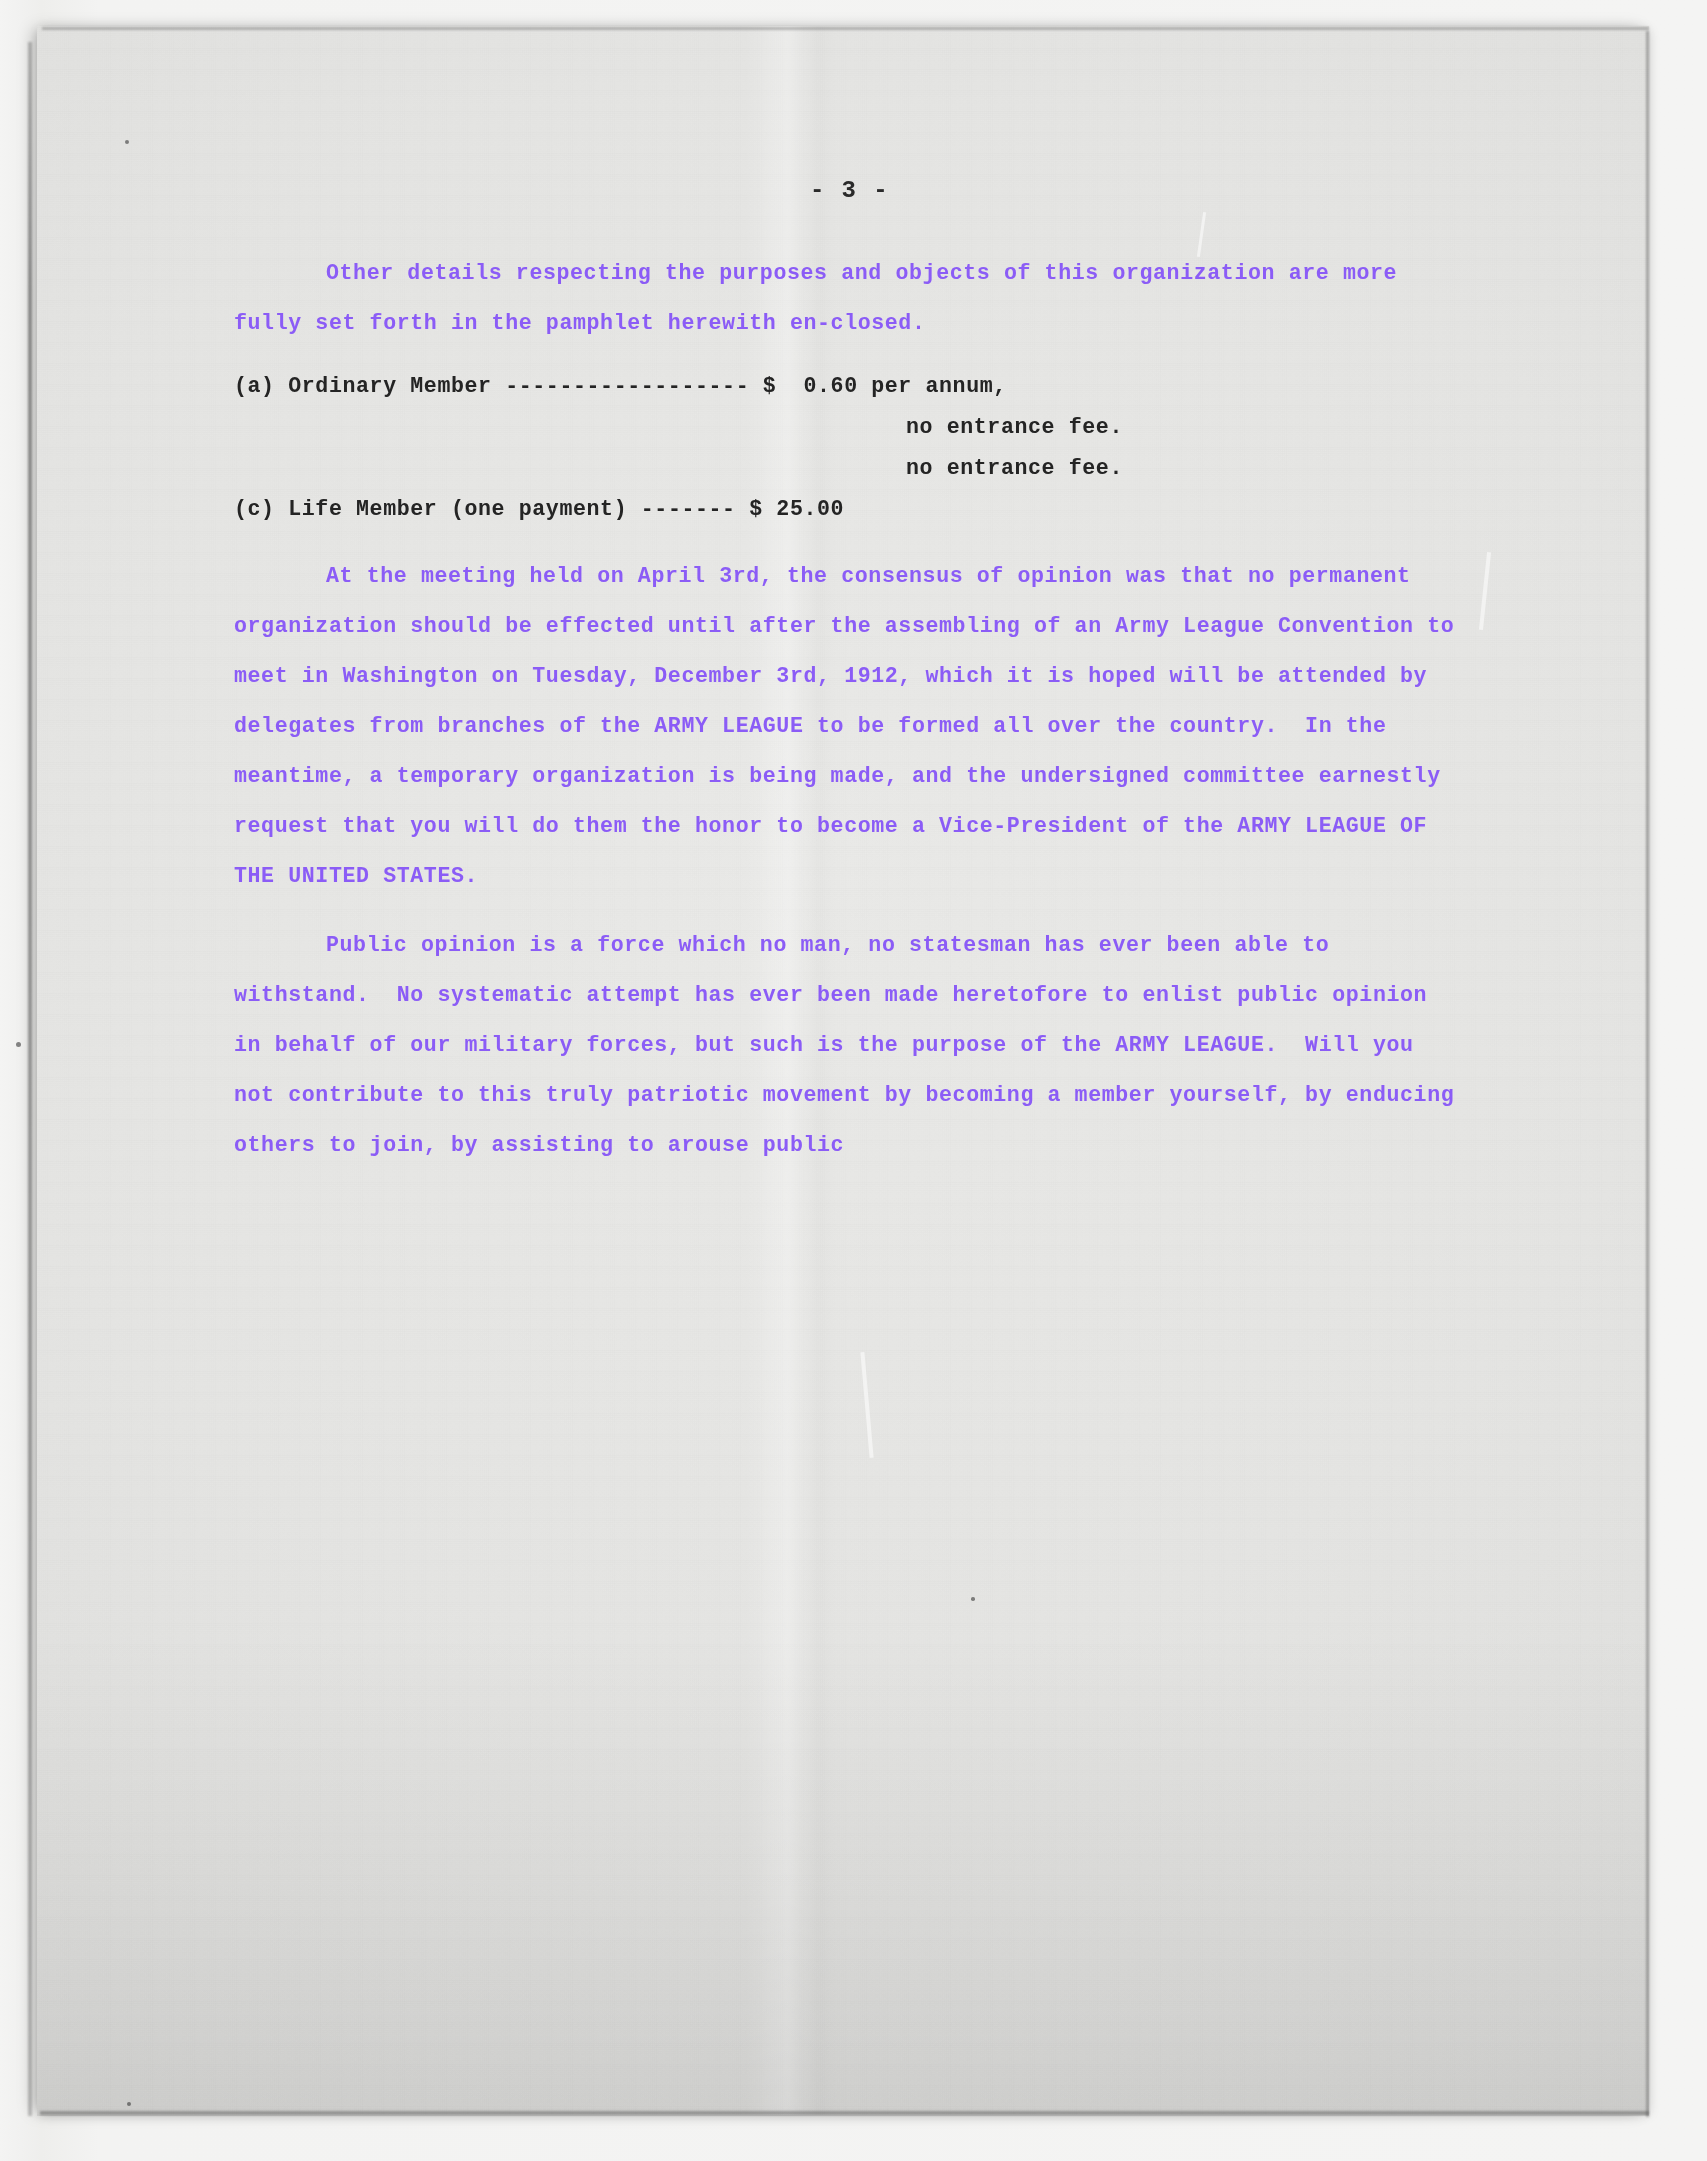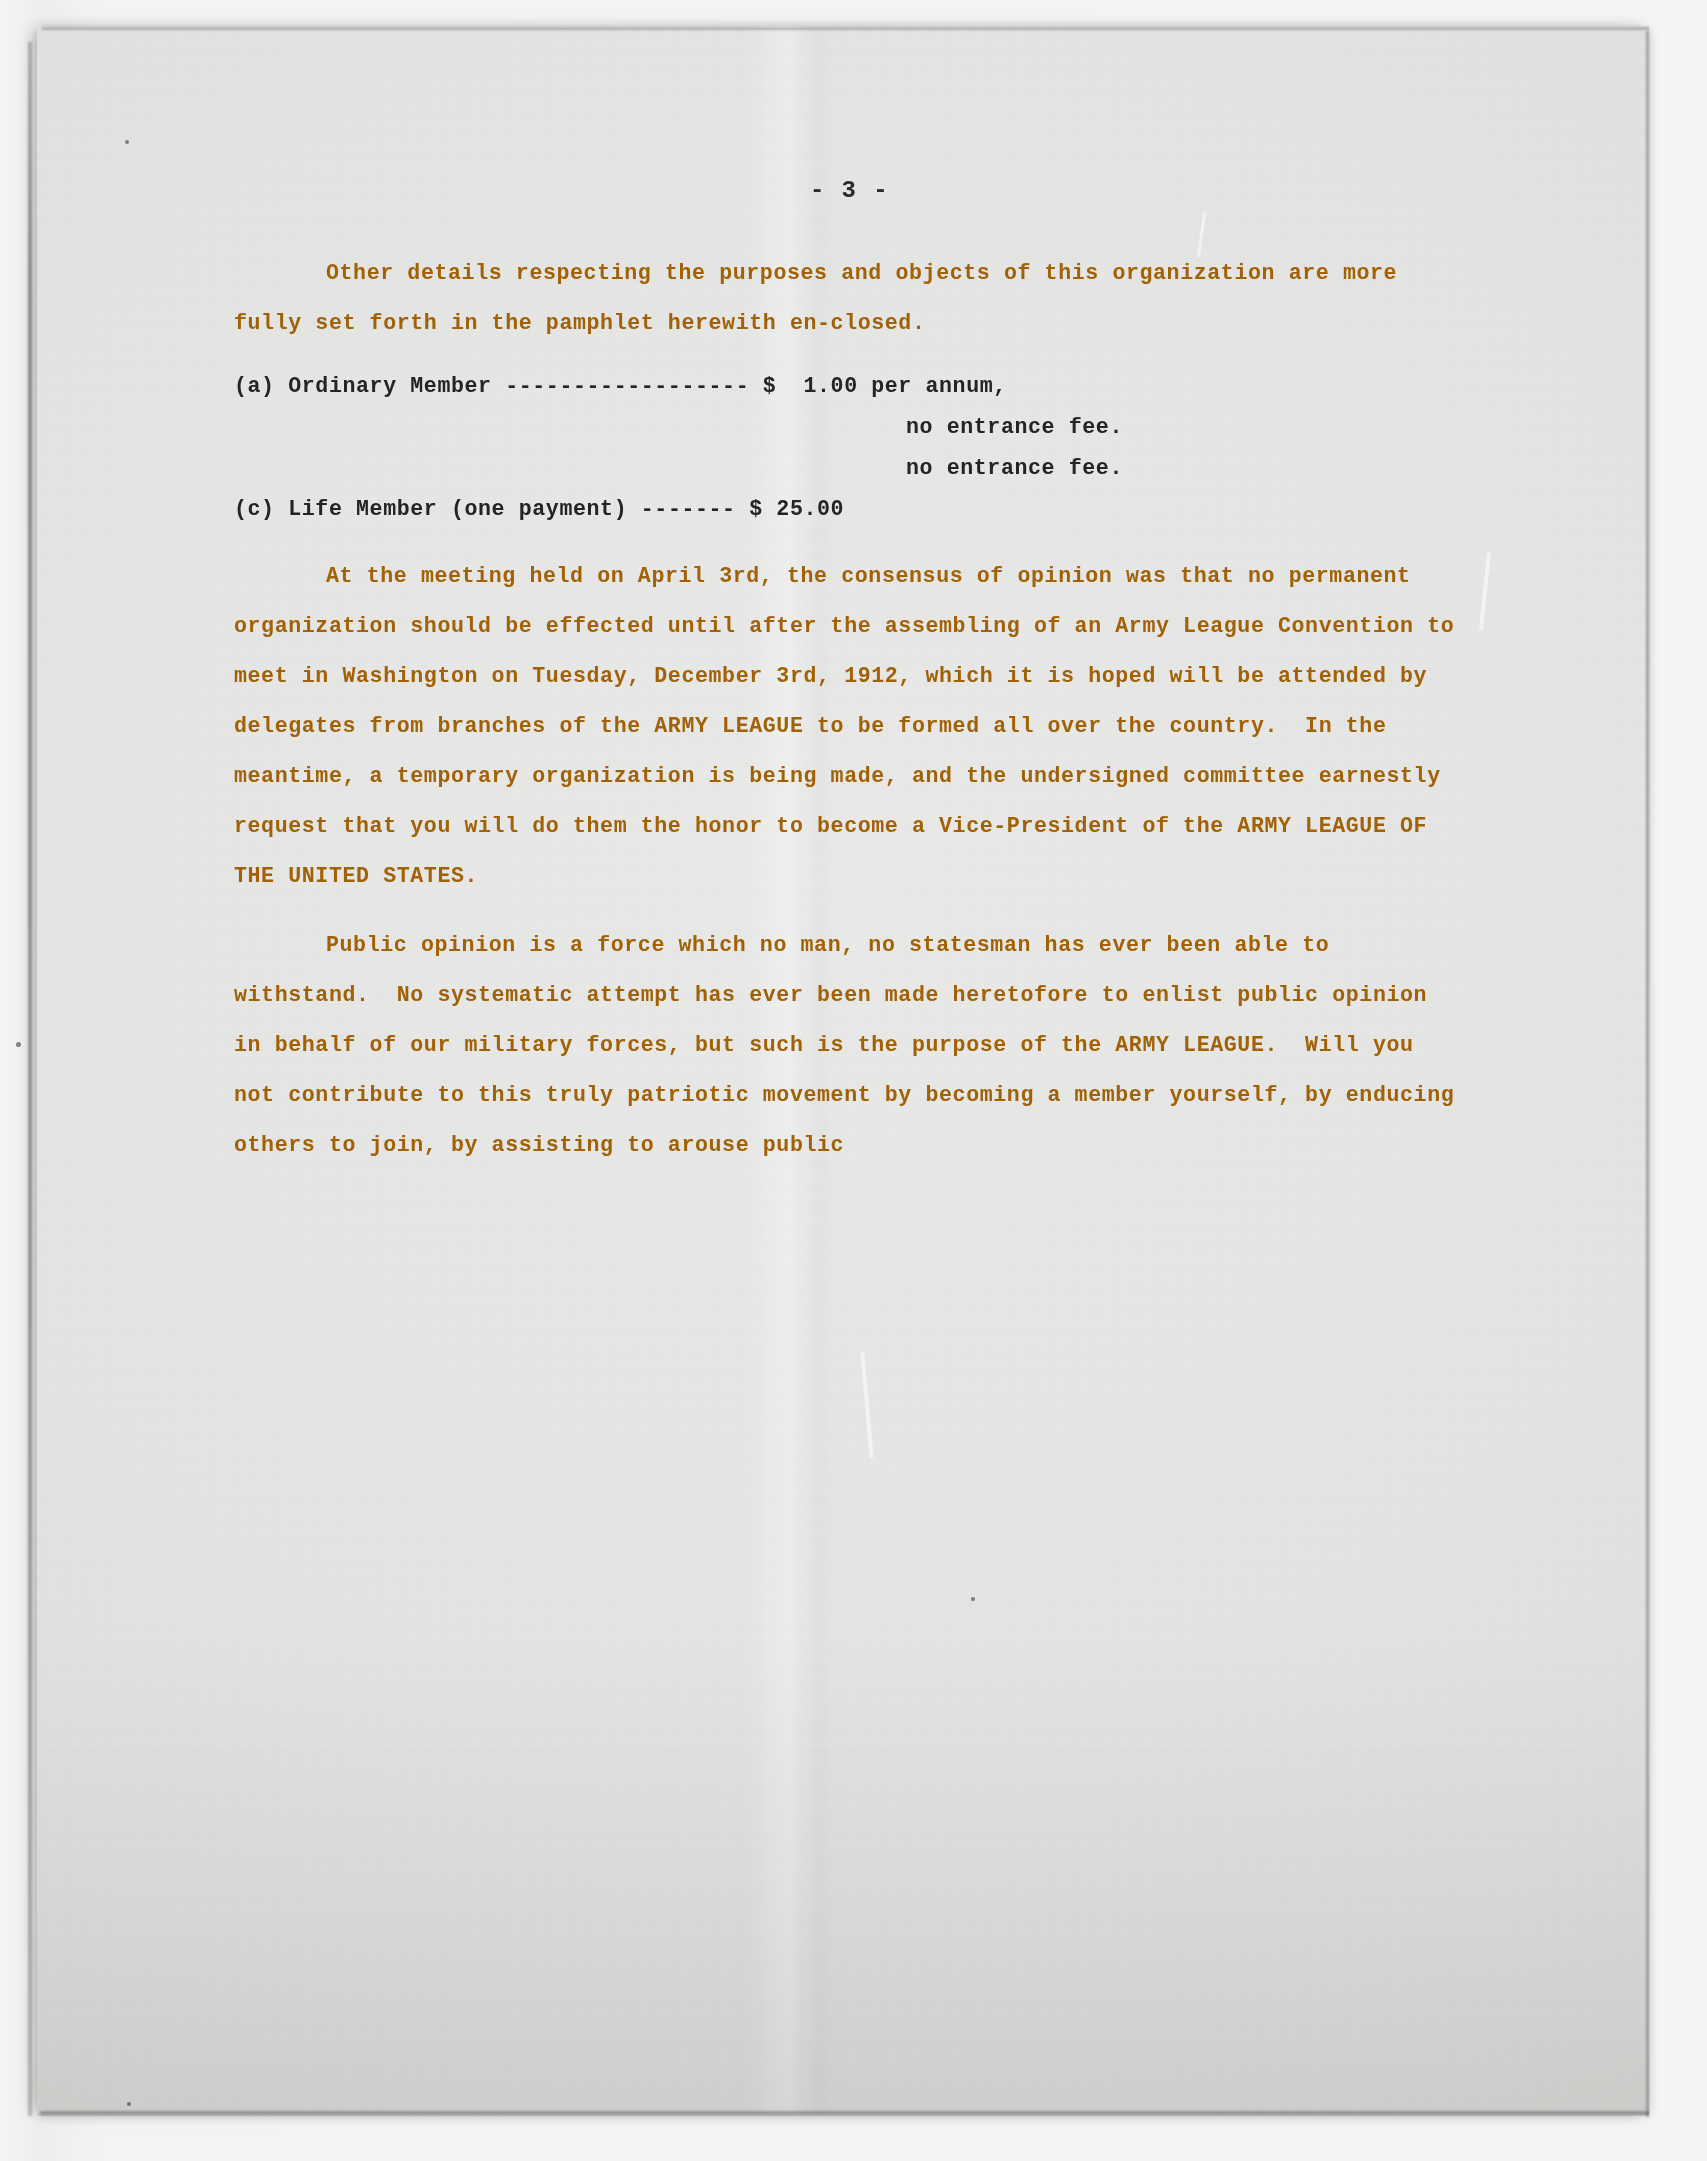--- a/index.html
+++ b/index.html
@@ -170,21 +170,21 @@
     left: 0;
     top: 71px;
     width: 1231px;
   }
 
   .para {
     margin: 0 0 18.4px 0;
     font-size: 21.6px;
     line-height: 50px;
     letter-spacing: 0.6px;
-    color: #a16207;
+    color: #8b5cf6;
     font-weight: 700;
     text-indent: 92px;
     white-space: pre-wrap;
   }
 
   
   .fee-list {
     margin: 4.2px 0 21px 0;
     font-size: 21.6px;
     letter-spacing: 0.6px;
@@ -252,21 +252,21 @@
     <div class="body-text">
 
       <p class="para">Other details respecting the purposes and objects of this organization are more fully set forth in the pamphlet herewith en-closed.</p>
 
 
       <div class="fee-list">
 
         <div class="fee-row">
           <span class="fee-label">(a) Ordinary Member</span>
           <span class="fee-leader"> ------------------ </span>
-          <span class="fee-amount">$  1.00 per annum,</span>
+          <span class="fee-amount">$  0.60 per annum,</span>
         </div>
         <div class="fee-note-line">no entrance fee.</div>
 
         <div class="fee-note-line">no entrance fee.</div>
 
         <div class="fee-row">
           <span class="fee-label">(c) Life Member (one payment)</span>
           <span class="fee-leader"> ------- </span>
           <span class="fee-amount">$ 25.00</span>
         </div>

